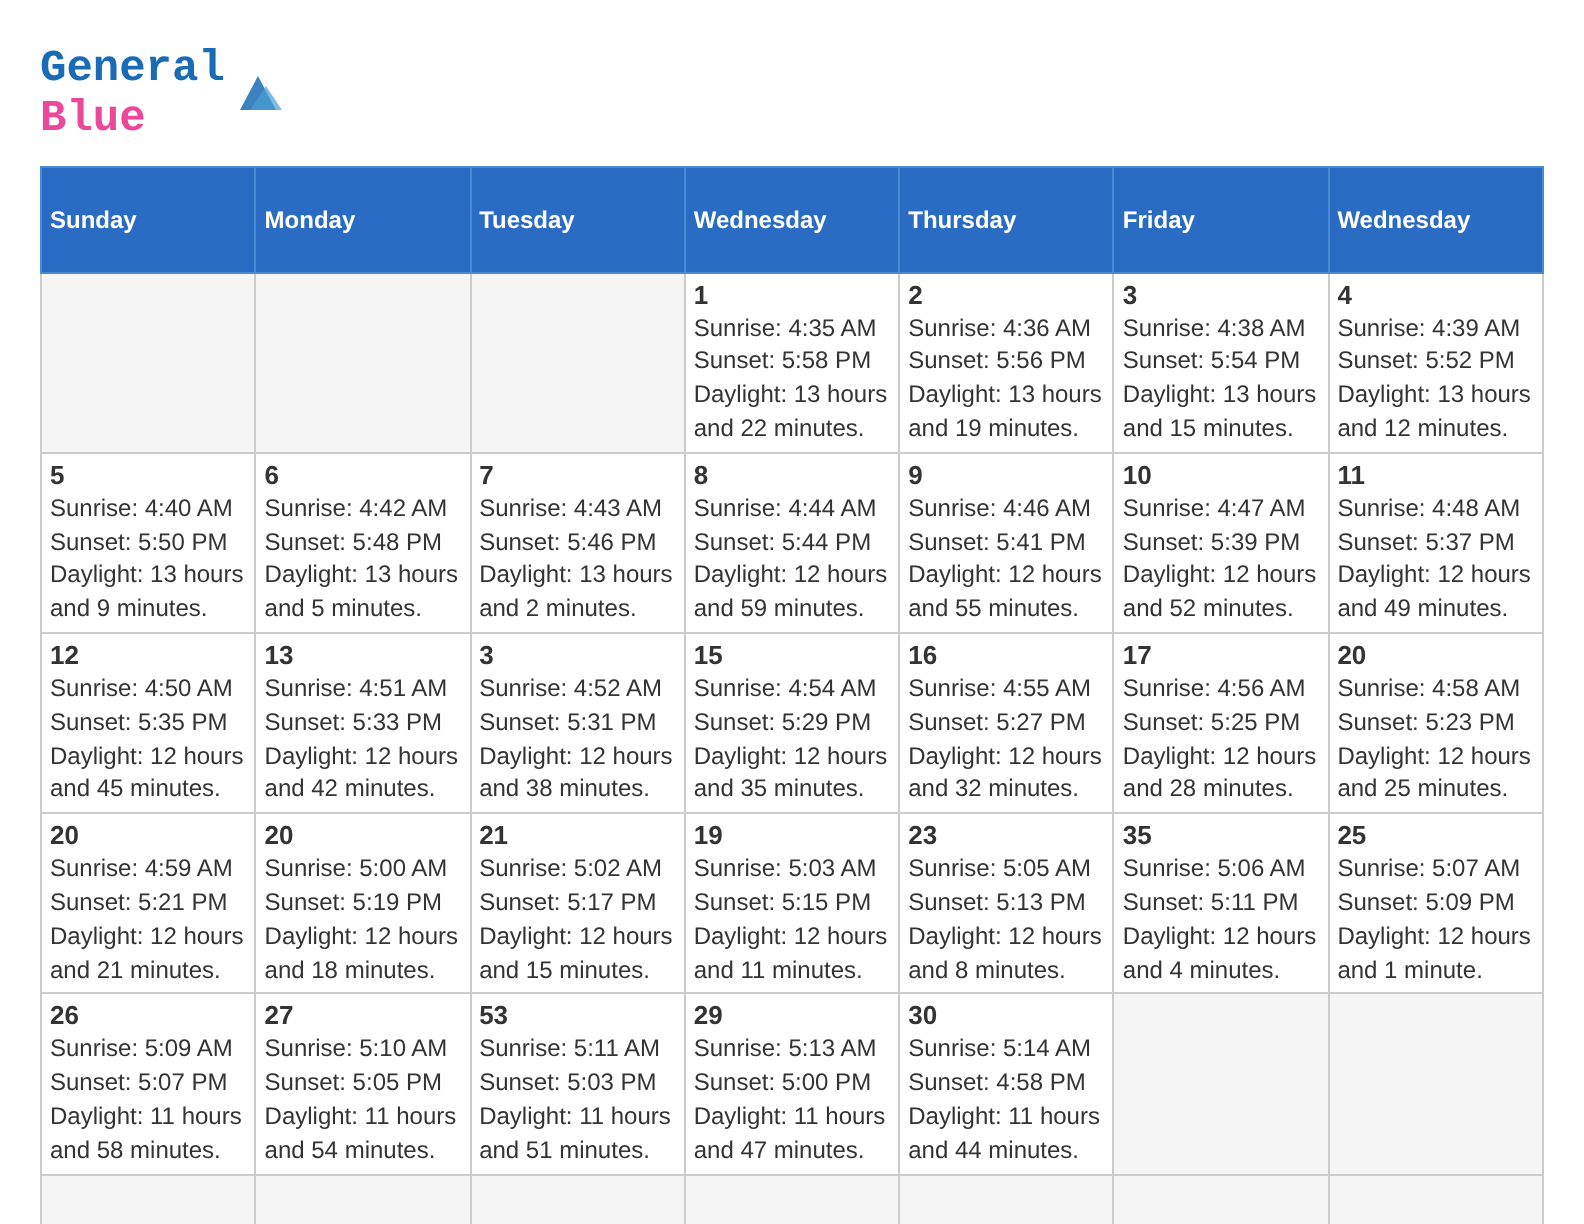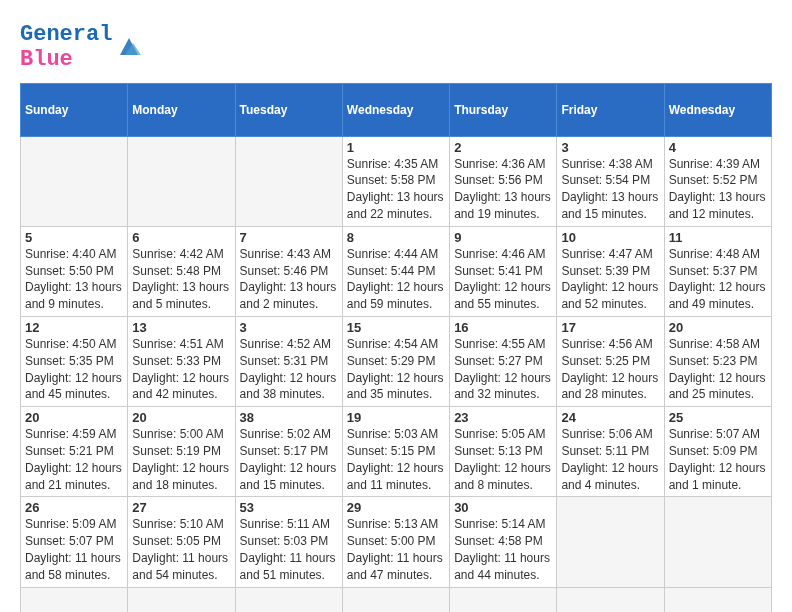--- a/index.html
+++ b/index.html
@@ -209,33 +209,33 @@
         <tr>
           <td>
             <span class="day-number">20</span>
             <div class="day-info">Sunrise: 4:59 AM<br>Sunset: 5:21 PM<br>Daylight: 12 hours<br>and 21 minutes.</div>
           </td>
           <td>
             <span class="day-number">20</span>
             <div class="day-info">Sunrise: 5:00 AM<br>Sunset: 5:19 PM<br>Daylight: 12 hours<br>and 18 minutes.</div>
           </td>
           <td>
-            <span class="day-number">38</span>
+            <span class="day-number">21</span>
             <div class="day-info">Sunrise: 5:02 AM<br>Sunset: 5:17 PM<br>Daylight: 12 hours<br>and 15 minutes.</div>
           </td>
           <td>
             <span class="day-number">19</span>
             <div class="day-info">Sunrise: 5:03 AM<br>Sunset: 5:15 PM<br>Daylight: 12 hours<br>and 11 minutes.</div>
           </td>
           <td>
             <span class="day-number">23</span>
             <div class="day-info">Sunrise: 5:05 AM<br>Sunset: 5:13 PM<br>Daylight: 12 hours<br>and 8 minutes.</div>
           </td>
           <td>
-            <span class="day-number">24</span>
+            <span class="day-number">35</span>
             <div class="day-info">Sunrise: 5:06 AM<br>Sunset: 5:11 PM<br>Daylight: 12 hours<br>and 4 minutes.</div>
           </td>
           <td>
             <span class="day-number">25</span>
             <div class="day-info">Sunrise: 5:07 AM<br>Sunset: 5:09 PM<br>Daylight: 12 hours<br>and 1 minute.</div>
           </td>
         </tr>
         <tr>
           <td>
             <span class="day-number">26</span>

